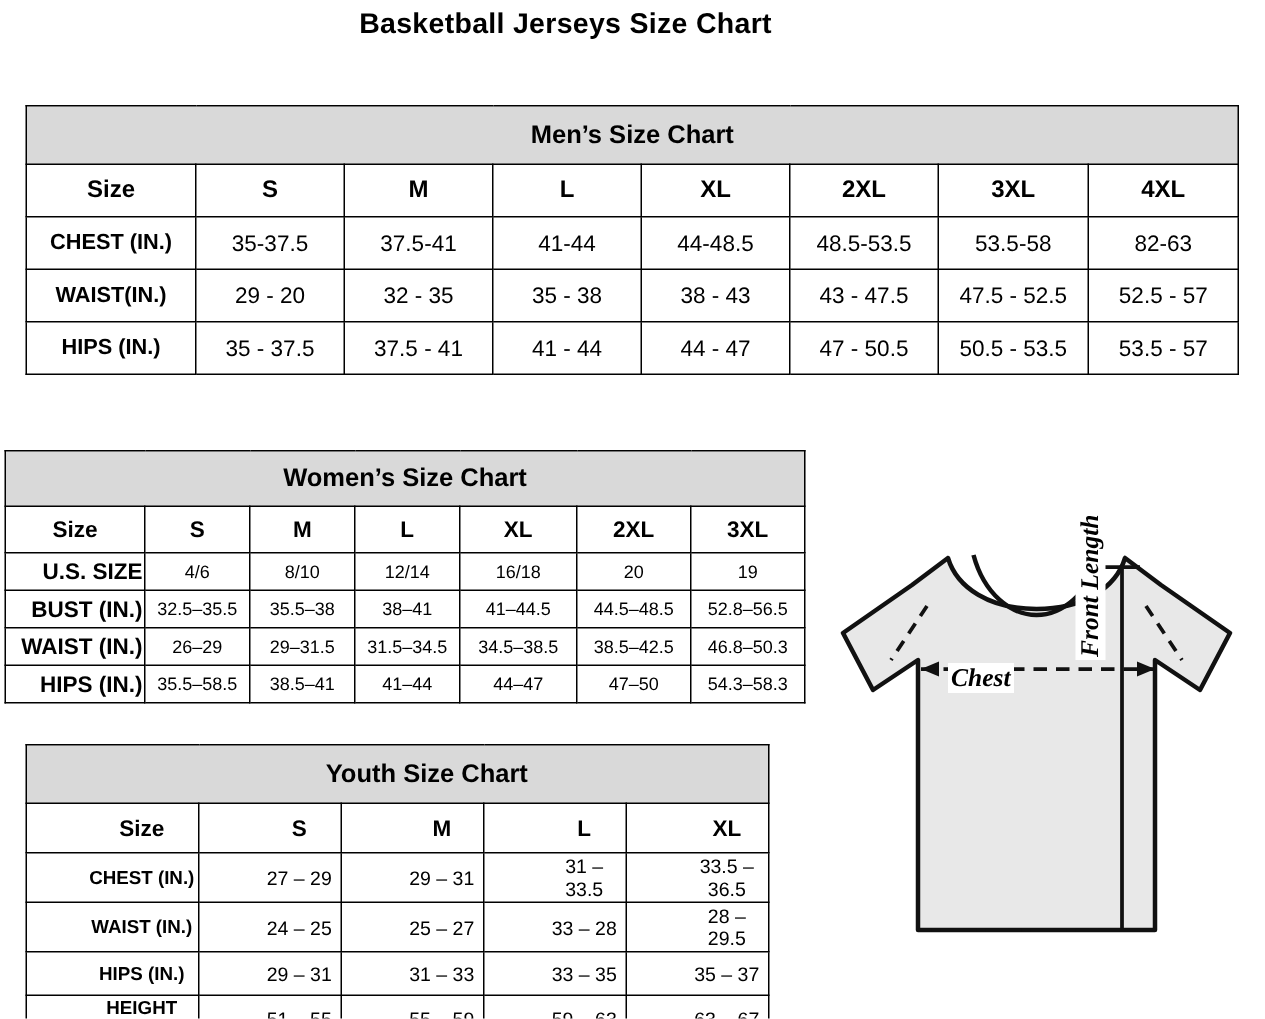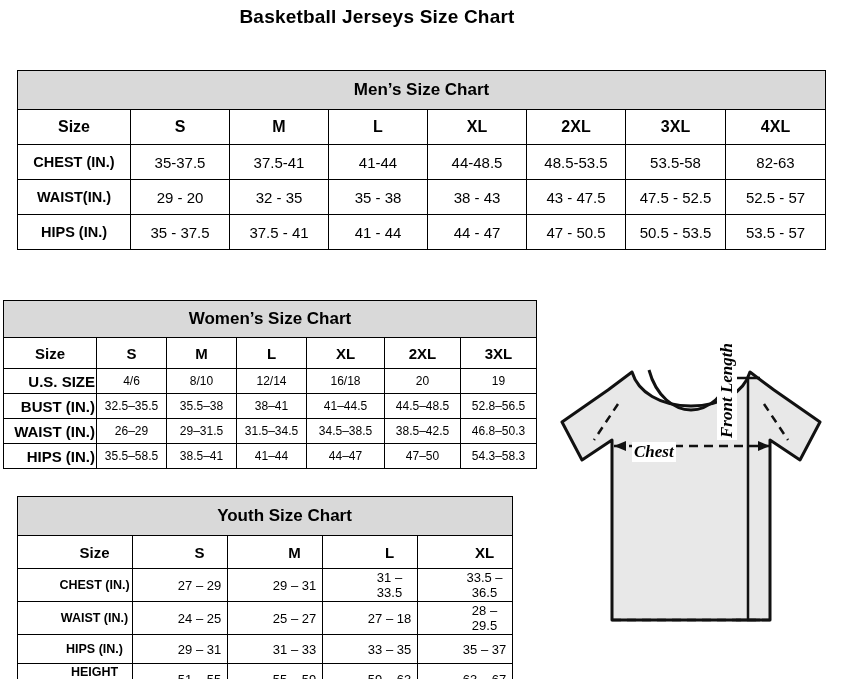--- a/index.html
+++ b/index.html
@@ -268,21 +268,21 @@
       <td class="rowlabel">CHEST (IN.)</td>
       <td>27 – 29</td>
       <td>29 – 31</td>
       <td>31 – 33.5</td>
       <td>33.5 – 36.5</td>
     </tr>
     <tr>
       <td class="rowlabel">WAIST  (IN.)</td>
       <td>24 – 25</td>
       <td>25 – 27</td>
-      <td>27 – 18</td>
+      <td>33 – 28</td>
       <td>28 – 29.5</td>
     </tr>
     <tr>
       <td class="rowlabel">HIPS  (IN.)</td>
       <td>29 – 31</td>
       <td>31 – 33</td>
       <td>33 – 35</td>
       <td>35 – 37</td>
     </tr>
     <tr>

